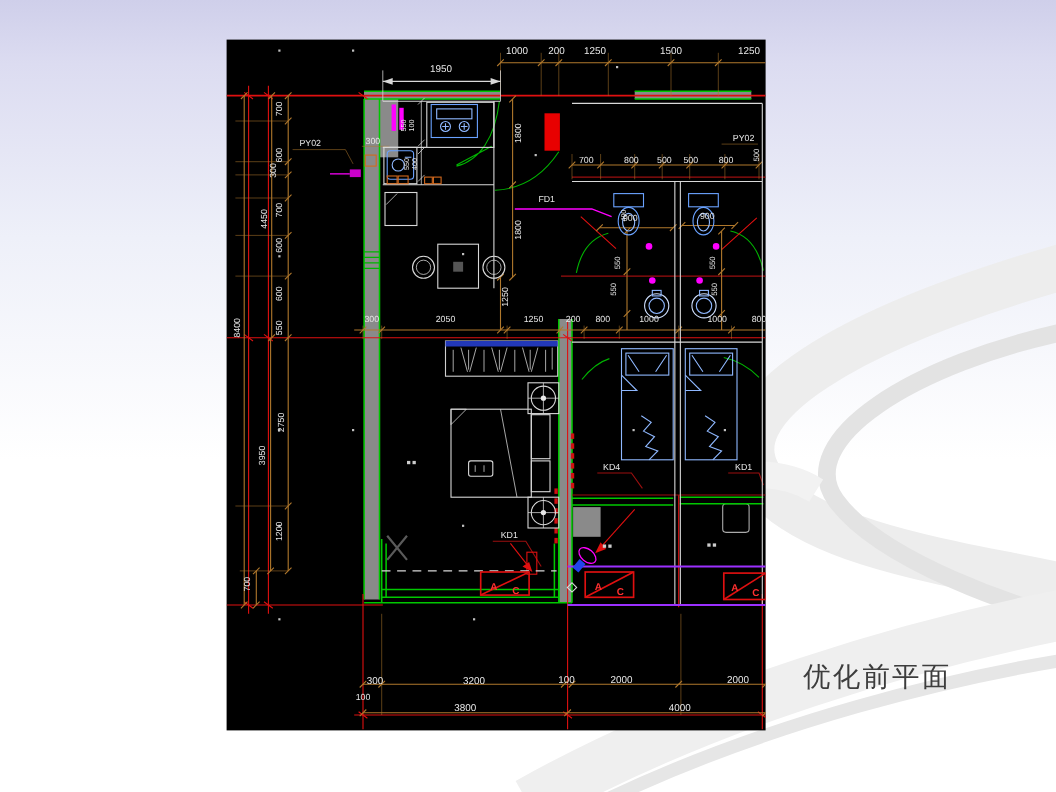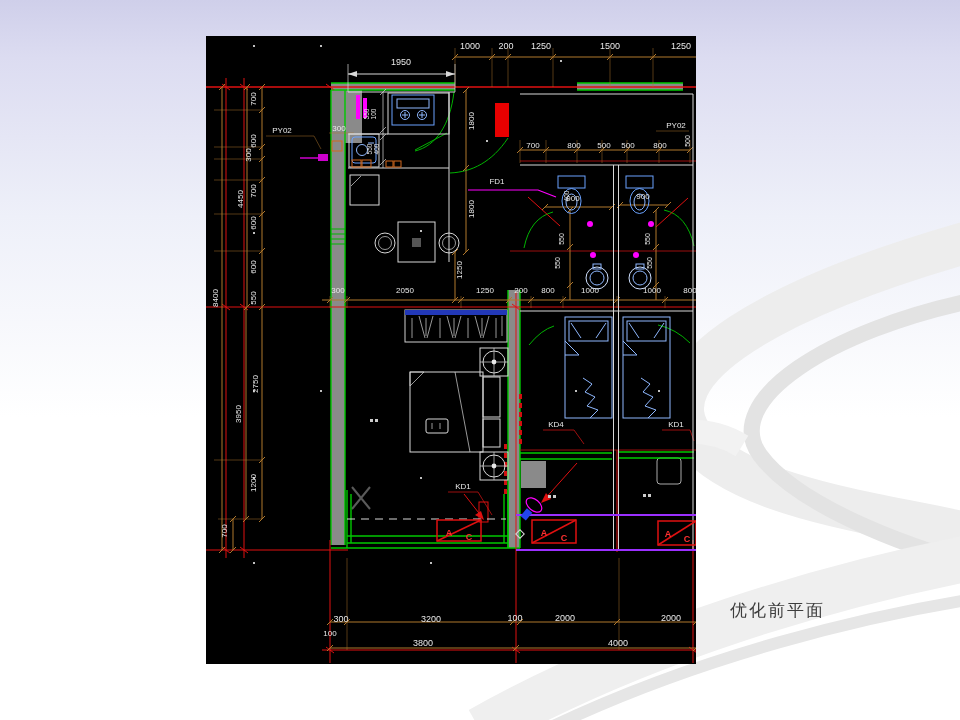--- a/index.html
+++ b/index.html
@@ -4,21 +4,21 @@
 <style>
   html,body{margin:0;padding:0;}
   body{
     width:960px;height:720px;position:relative;overflow:hidden;
     background:linear-gradient(180deg,#cfcfea 0%,#dcdcf1 8%,#eef0f9 30%,#ffffff 58%,#ffffff 100%);
     font-family:"Liberation Sans","DejaVu Sans",sans-serif;
   }
   .stage-svg{position:absolute;left:0;top:0;}
   .caption{
     position:absolute;left:730px;top:599px;
-    font-size:17px;color:#3d3d3d;letter-spacing:2px;font-weight:400;
+    font-size:25px;color:#3d3d3d;letter-spacing:2px;font-weight:400;
   }
   
   .rl{stroke:#e01010;stroke-width:1;fill:none}
   .rl2{stroke:#e01010;stroke-width:1.6;fill:none}
   .rd{stroke:#9b0f0f;stroke-width:1;fill:none}
   .tan{stroke:#b0782c;stroke-width:1;fill:none}
   .tanth{stroke:#b0782c;stroke-width:.6;fill:none;opacity:.8}
   .wt{stroke:#d8d8d8;stroke-width:1;fill:none}
   .wtth{stroke:#d8d8d8;stroke-width:.7;fill:none}
   .gn{stroke:#00c800;stroke-width:1.4;fill:none}

